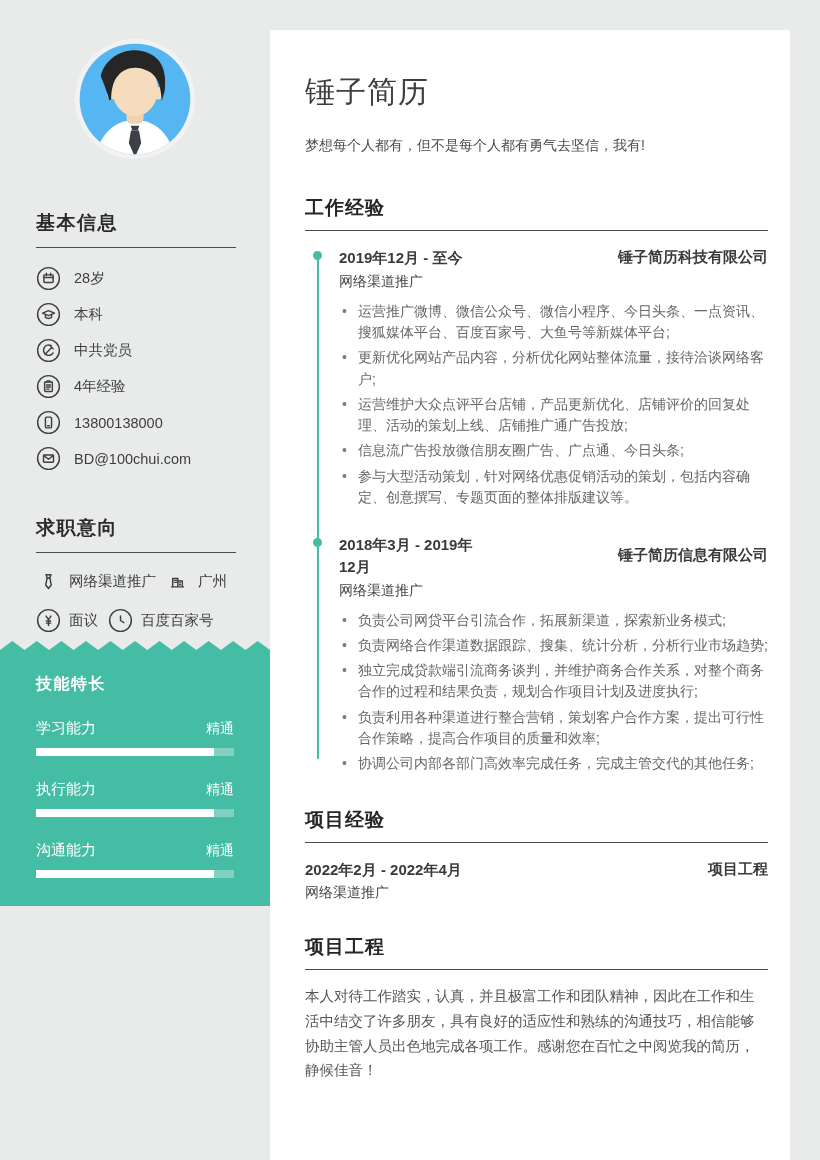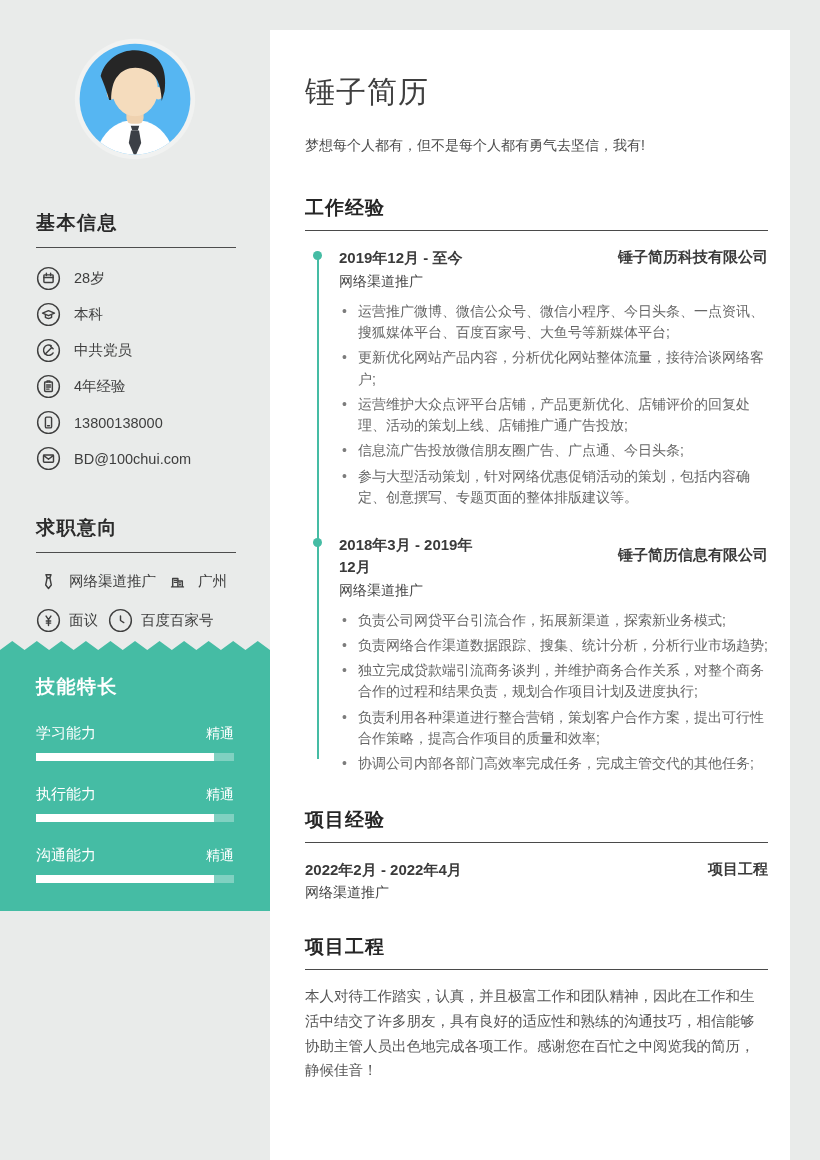--- a/index.html
+++ b/index.html
@@ -79,21 +79,21 @@
   .edu-gray{color:#8f8f8f;}
 
   
   .ic{width:25px;height:25px;flex:none;}
   .ic .st{fill:none;stroke:#3f3f3f;stroke-width:1.5;stroke-linecap:round;stroke-linejoin:round;}
 
   
   .skills{margin-top:8px;color:#fff;}
   .zigzag{display:block;width:270px;height:9px;color:var(--accent);}
   .skills-body{background:var(--accent);padding:24px 36px 28px;}
-  .skills-title{font-size:19px;font-weight:bold;letter-spacing:1.5px;}
+  .skills-title{font-size:16px;font-weight:bold;letter-spacing:1.5px;}
   .skill-row{margin-top:24px;}
   .skill-top{display:flex;justify-content:space-between;align-items:baseline;}
   .skill-name{font-size:15px;}
   .skill-level{font-size:14px;}
   .bar{margin-top:10px;height:8px;background:rgba(255,255,255,.32);}
   .bar-fill{height:100%;background:#fff;}
 </style>
 </head>
 <body>
 

